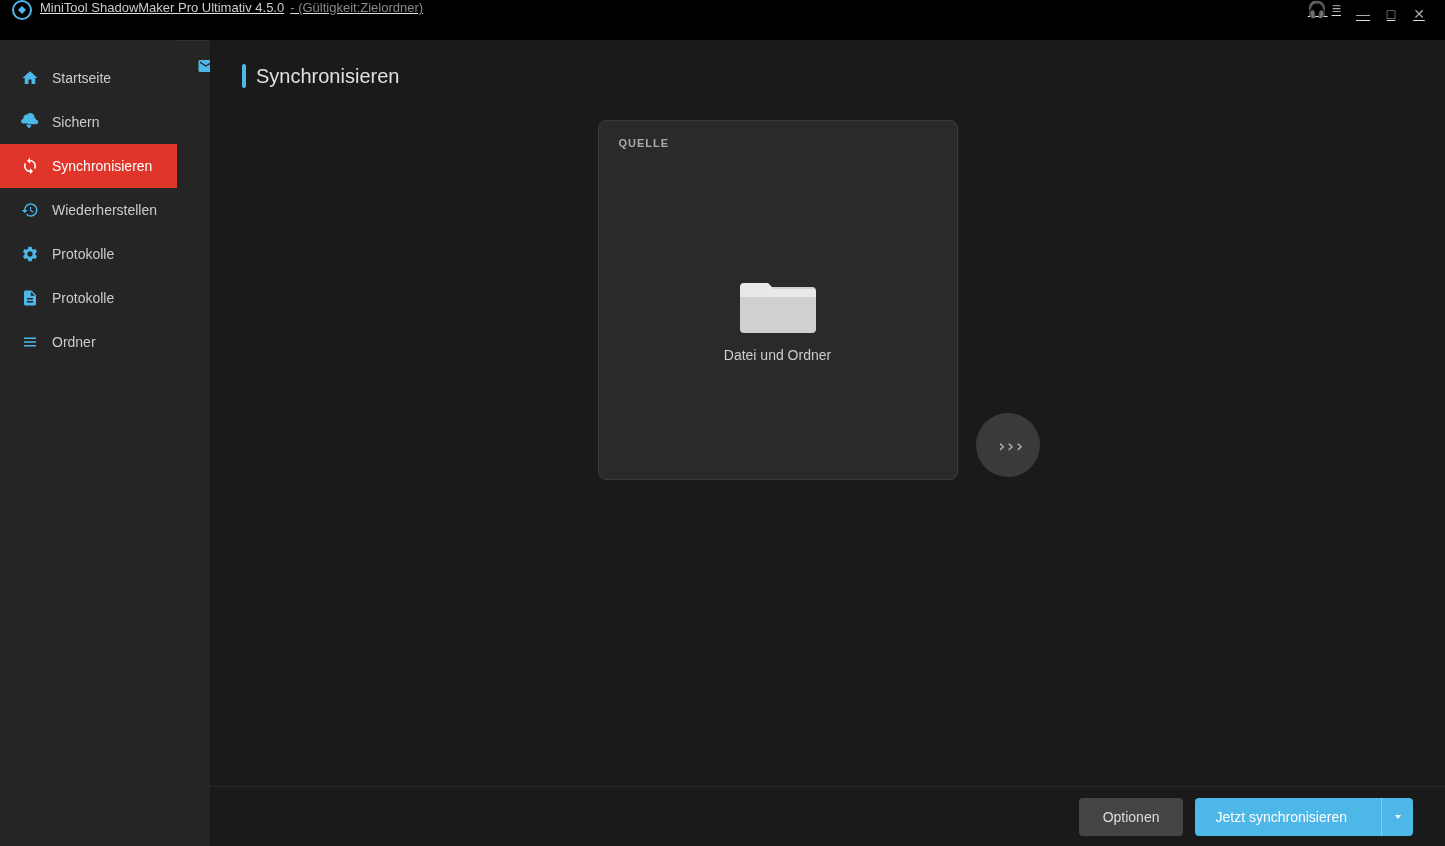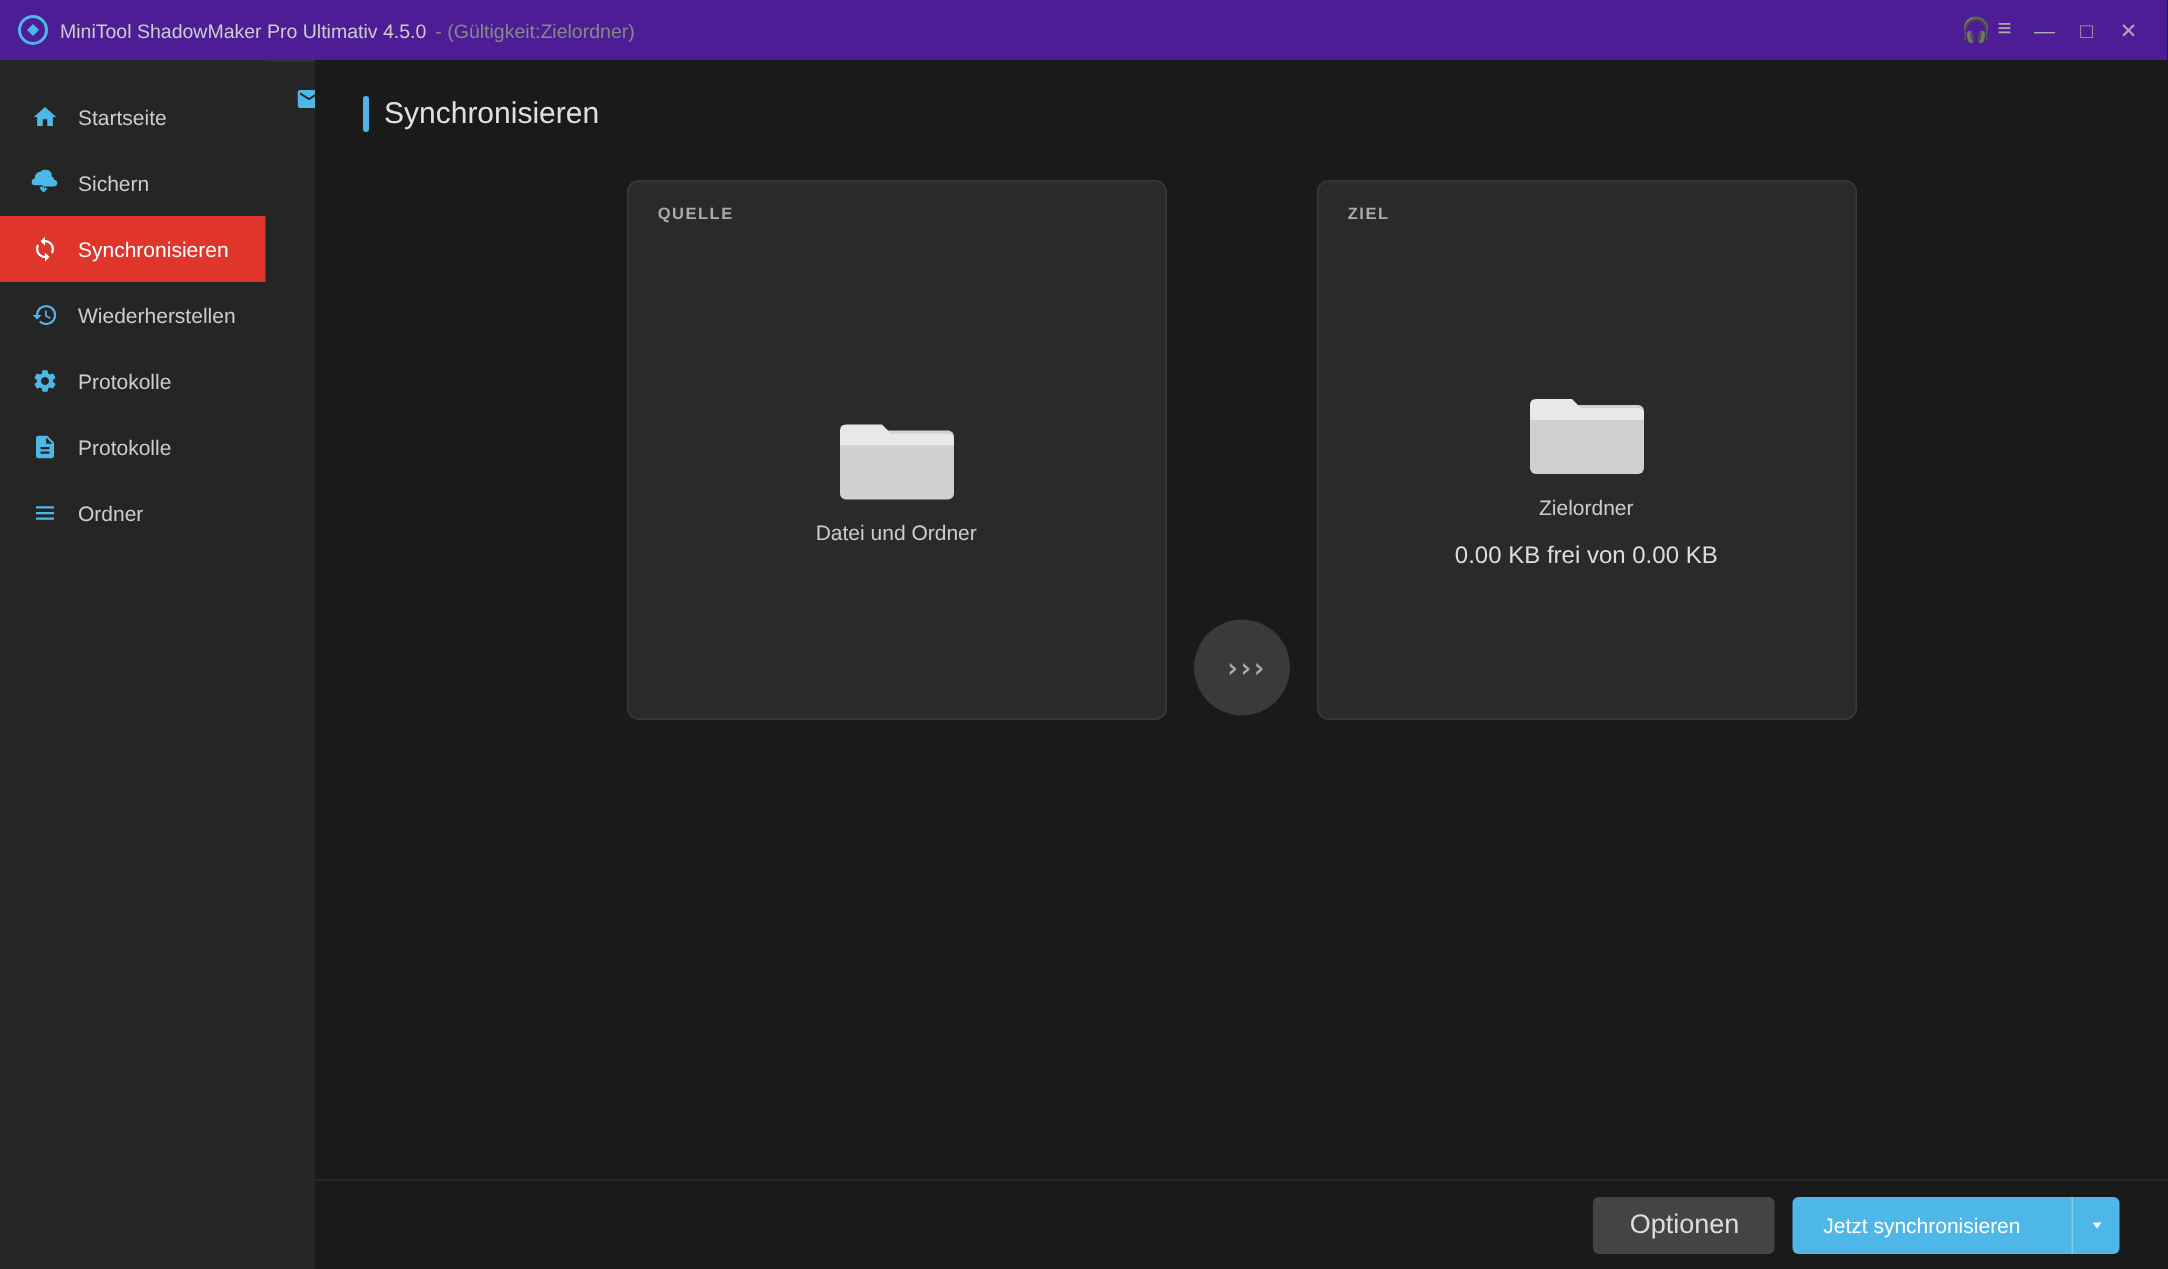--- a/index.html
+++ b/index.html
@@ -10,26 +10,27 @@
       font-family: 'Segoe UI', Arial, sans-serif;
       color: #e0e0e0;
       overflow: hidden;
       display: flex;
       flex-direction: column;
     }
 
     
     .titlebar {
       height: 40px;
-      background: #4c1d95;
-      display: flex;
-      align-items: center;
+      background: #000000;
+      display: flex;
+      align-items: flex-start;
       padding: 0 12px;
       flex-shrink: 0;
       user-select: none;
+      text-decoration: underline;
     }
     .titlebar-logo {
       width: 20px;
       height: 20px;
       margin-right: 8px;
       flex-shrink: 0;
     }
     .titlebar-title {
       font-size: 13px;
       color: #ccc;
@@ -258,21 +259,21 @@
       flex-shrink: 0;
     }
 
     .btn-options {
       height: 38px;
       padding: 0 24px;
       background: #444;
       color: #ddd;
       border: none;
       border-radius: 4px;
-      font-size: 18px;
+      font-size: 14px;
       cursor: pointer;
     }
 
     .btn-sync {
       height: 38px;
       background: #4db8e8;
       color: #fff;
       border: none;
       border-radius: 4px;
       font-size: 14px;
@@ -426,32 +427,20 @@
           <span class="sync-card-name">Datei und Ordner</span>
         </div>
       </div>
 
       <div class="arrow-connector">
         <div class="arrow-circle">
           <span style="font-family:monospace;font-weight:bold;font-size:18px;letter-spacing:-2px;color:#aaa;">›››</span>
         </div>
       </div>
 
-      <div class="sync-card">
-        <div class="sync-card-label">ZIEL</div>
-        <div class="sync-card-center">
-
-          <svg class="folder-icon" viewBox="0 0 80 68" xmlns="http://www.w3.org/2000/svg">
-            <rect x="2" y="20" width="76" height="46" rx="4" fill="#d0d0d0"></rect>
-            <path d="M2 24 L2 20 Q2 16 6 16 L30 16 L36 22 L74 22 Q78 22 78 26 L78 30 L2 30 Z" fill="#e8e8e8"></path>
-          </svg>
-          <span class="sync-card-name">Zielordner</span>
-          <span class="sync-card-sub">0.00 KB frei von 0.00 KB</span>
-        </div>
-      </div>
 
     </div>
 
     <div class="bottom-bar">
       <button class="btn-options">Optionen</button>
       <div class="btn-sync">
         <button class="btn-sync-main">Jetzt synchronisieren</button>
         <div class="btn-sync-arrow">
           <svg width="10" height="10" viewBox="0 0 10 10" fill="white">
               <path d="M2 3 L5 7 L8 3Z"></path>

